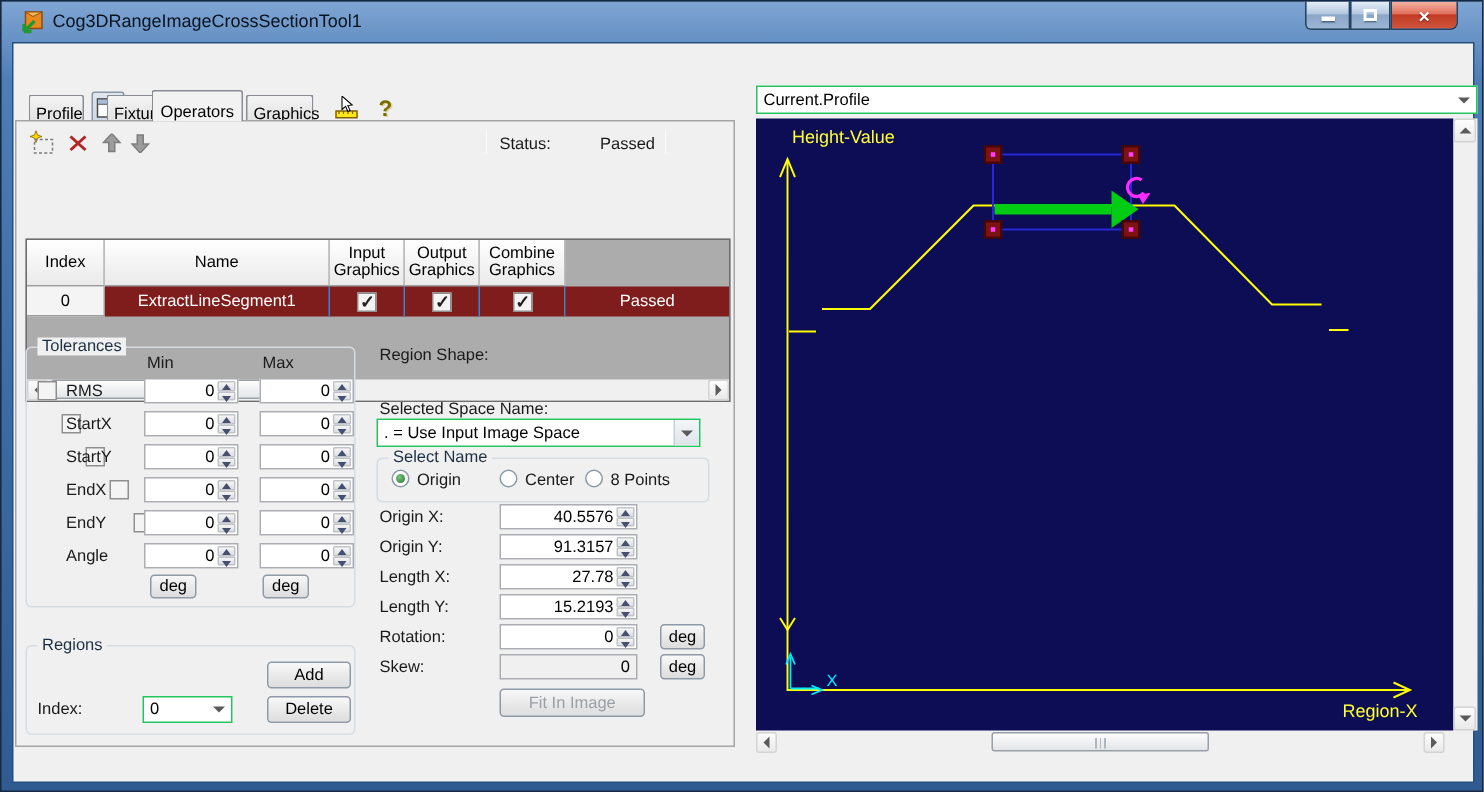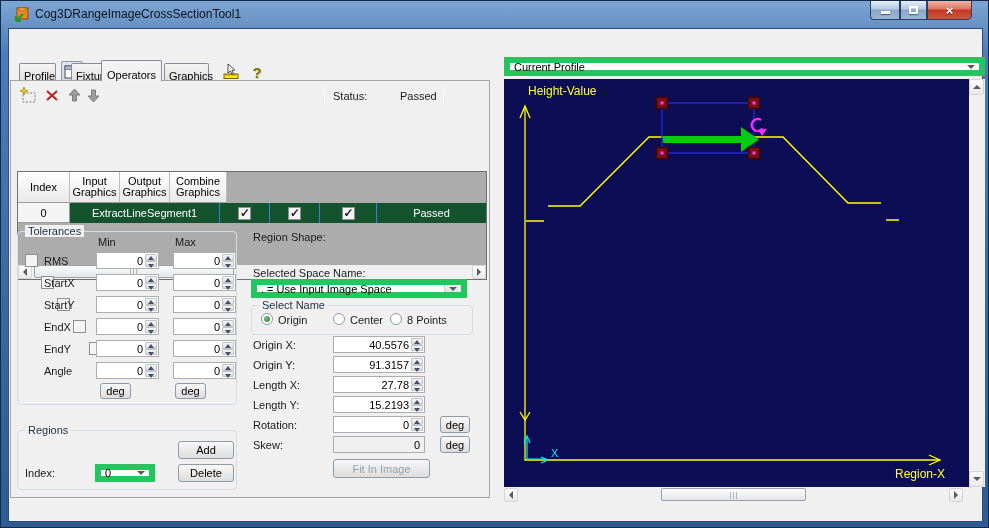--- a/index.html
+++ b/index.html
@@ -27,28 +27,28 @@
   .tbtn.pressed{border:1px solid #8a97a6;background:linear-gradient(#dfe6ee,#cfd9e4);border-radius:2px;}
   .help-q{font-size:15px;font-weight:bold;color:#7a6c00;text-shadow:1px 1px 0 #d8d2a0;}
   
   .tab{position:absolute;top:34px;height:17px;background:linear-gradient(#f4f4f4,#e2e2e2);
        border:1px solid #898c95;border-bottom:none;border-radius:2px 2px 0 0;
        text-align:center;line-height:16px;padding:4px 4px;}
   .tab.active{top:31px;height:21px;background:#f2f2f2;line-height:20px;z-index:3;}
   .tabpage{position:absolute;left:1px;top:51px;width:480px;height:418px;background:#f0f0f0;border:1px solid #a5a5a5;}
   .sep-v{position:absolute;width:1px;background:#d4d4d4;border-right:1px solid #fbfbfb;}
   
-  .grid{position:absolute;left:6px;top:78px;width:470px;height:109px;border:1px solid #6e6e6e;background:#acacac;margin-top:12px;}
+  .grid{position:absolute;left:6px;top:78px;width:470px;height:109px;border:1px solid #6e6e6e;background:#acacac;}
   .gh{display:flex;height:31px;}
   .gh .c{background:linear-gradient(#ffffff,#f2f2f2 60%,#e9e9e9);border-right:1px solid #bdbdbd;border-bottom:1px solid #9d9d9d;
          display:flex;align-items:center;justify-content:center;text-align:center;line-height:11px;padding:1px;}
   .gr{display:flex;height:20px;}
   .gr .c{display:flex;align-items:center;justify-content:center;border-right:1px solid #2f86d8;}
   .gr .c.rowhdr{background:#f4f4f4;border-right:1px solid #9d9d9d;border-bottom:1px solid #9d9d9d;color:#000;}
-  .gr .c.sel{background:#14532d;color:#fff;}
+  .gr .c.sel{background:#7f1d1d;color:#fff;}
   .cb{width:13px;height:13px;background:#f4f4f4;border:1px solid #8e8f8f;display:inline-block;position:relative;}
   .cb.checked::after{content:"✓";position:absolute;left:1px;top:-2px;font-size:12px;font-weight:bold;color:#222;}
   
   .sbar{background:#f0f0f0;position:absolute;}
   .sbtn{position:absolute;background:linear-gradient(#fdfdfd,#e9e9e9);border:1px solid #d4d4d4;border-radius:2px;
         display:flex;align-items:center;justify-content:center;}
   .tri{width:0;height:0;border:4px solid transparent;}
   .tri.l{border-right-color:#5a5a5a;border-left-width:0;}
   .tri.r{border-left-color:#5a5a5a;border-right-width:0;}
   .tri.u{border-bottom-color:#5a5a5a;border-top-width:0;}
@@ -64,21 +64,21 @@
   .spinbox .val{flex:1;text-align:right;padding:2px 2px 0 0;overflow:hidden;}
   .spinbox .ud{width:13px;display:flex;flex-direction:column;}
   .spinbox .ud i{flex:1;margin:1px 1px 0 0;background:linear-gradient(#f6f6f6,#dcdee1);border:1px solid #bfc3c7;position:relative;border-radius:1px;}
   .spinbox .ud i:last-child{margin:0 1px 1px 0;}
   .spinbox .ud i::after{content:"";position:absolute;left:2px;border-left:3px solid transparent;border-right:3px solid transparent;}
   .spinbox .ud i.u::after{top:1px;border-bottom:4px solid #44506e;}
   .spinbox .ud i.d::after{top:2px;border-top:4px solid #44506e;}
   .spinbox.disabled{background:#f0f0f0;}
   .btn{position:absolute;background:linear-gradient(#f8f8f8,#eaeaea 50%,#dddddd);border:1px solid #8e9aa5;border-radius:3px;
        display:flex;align-items:center;justify-content:center;}
-  .combo{position:absolute;height:19px;background:#fff;border:6px solid #22c55e;display:flex;align-items:center;}
+  .combo{position:absolute;height:19px;background:#fff;border:1px solid #22c55e;display:flex;align-items:center;}
   .combo .ctext{flex:1;padding-left:4px;white-space:nowrap;overflow:hidden;}
   .combo .carrow{width:17px;height:100%;border-left:1px solid #c6d0da;background:linear-gradient(#f4f6f8,#dde4ea);
                  display:flex;align-items:center;justify-content:center;}
   .radio{position:absolute;width:12px;height:12px;border:1px solid #8a9aa8;border-radius:50%;background:#fff;}
   .radio.sel::after{content:"";position:absolute;left:2px;top:2px;width:6px;height:6px;border-radius:50%;
                     background:radial-gradient(circle at 35% 35%,#7ec27e,#1f7a33);}
   
   .chart{position:absolute;left:495px;top:50px;width:465px;height:408px;background:#0d0d55;}
   
   .statusbar{position:absolute;left:0;top:475px;width:973px;height:17px;background:#f0f0f0;border-top:1px solid #dcdcdc;}
@@ -209,20 +209,21 @@
           </svg></div>
       <div class="sep-v" style="left:313px;top:5px;height:17px"></div>
       <span class="lbl" style="left:322px;top:9px">Status:</span>
       <span class="lbl" style="left:389px;top:9px">Passed</span>
       <div class="sep-v" style="left:432px;top:5px;height:17px"></div>
 
       
       <div class="grid">
         <div class="gh">
           <div class="c" style="width:52px">Index</div>
+          <div class="c" style="width:150px">Name</div>
           <div class="c" style="width:50px">Input Graphics</div>
           <div class="c" style="width:50px">Output Graphics</div>
           <div class="c" style="width:57px">Combine Graphics</div>
         </div>
         <div class="gr">
           <div class="c rowhdr" style="width:52px">0</div>
           <div class="c sel" style="width:150px">ExtractLineSegment1</div>
           <div class="c sel" style="width:50px">
               <span class="cb checked"></span>
             </div>

